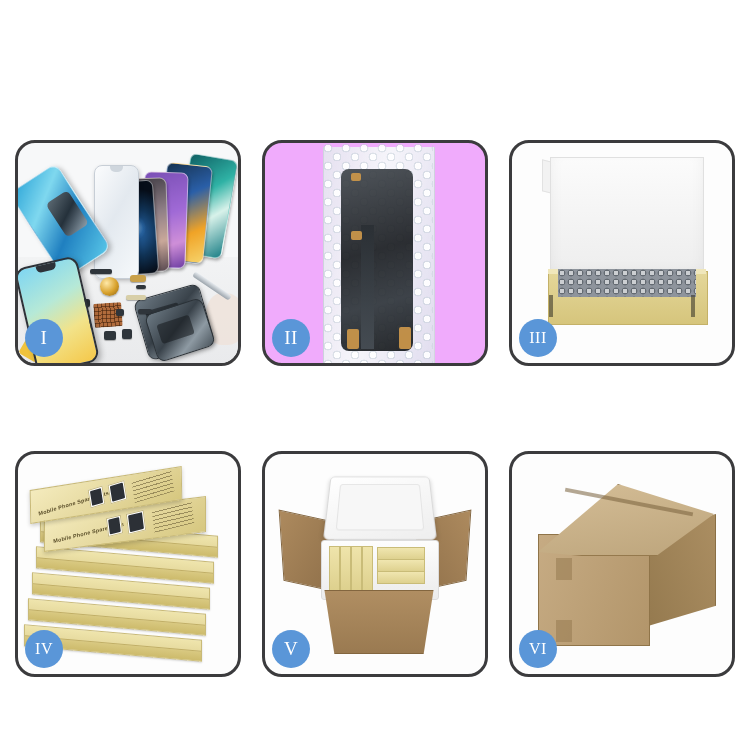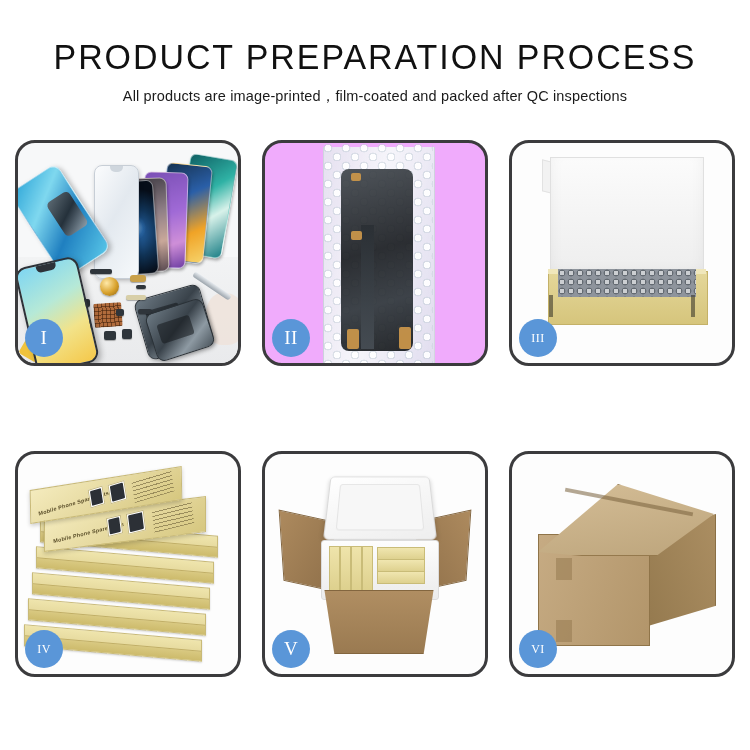--- a/index.html
+++ b/index.html
@@ -90,21 +90,21 @@
     border-radius: 50%;
     background: #5a96d8;
     color: #ffffff;
     font-family: "Liberation Serif", serif;
     font-size: 19px;
     line-height: 38px;
     text-align: center;
     letter-spacing: 0.5px;
     z-index: 40;
   }
-  .badge.small { font-size: 12px; font-family: Liberation Serif, serif; }
+  .badge.small { font-size: 16px; font-family: Liberation Serif, serif; }
 
   
   .p1 { background: #f7f8f9; }
   .p1 .floor {
     position: absolute; left: 0; right: 0; top: 52%; bottom: 0;
     background: linear-gradient(#f2f3f4, #e9eaec);
   }
   .phone-fan { position: absolute; left: 92px; top: 13px; width: 130px; height: 125px; }
   .fanph {
     position: absolute; border-radius: 7px; box-shadow: 1px 2px 3px rgba(0,0,0,.30);
@@ -374,24 +374,20 @@
   .c6-tape-b {
     position: absolute; left: 44px; top: 166px; width: 16px; height: 22px;
     background: rgba(150,122,80,.55);
   }
 </style>
 </head>
 <body>
 
 <div class="page">
 
-  <div class="header">
-    <div class="title">PRODUCT PREPARATION PROCESS</div>
-    <div class="subtitle">All products are image-printed，film-coated and packed after QC inspections</div>
-  </div>
 
   <div class="grid">
 
     <div class="panel p1">
       <div class="scene">
         <div class="floor"></div>
         <div class="phone-fan">
           <div class="fanph a"></div>
           <div class="fanph b"></div>
           <div class="fanph c"></div>

